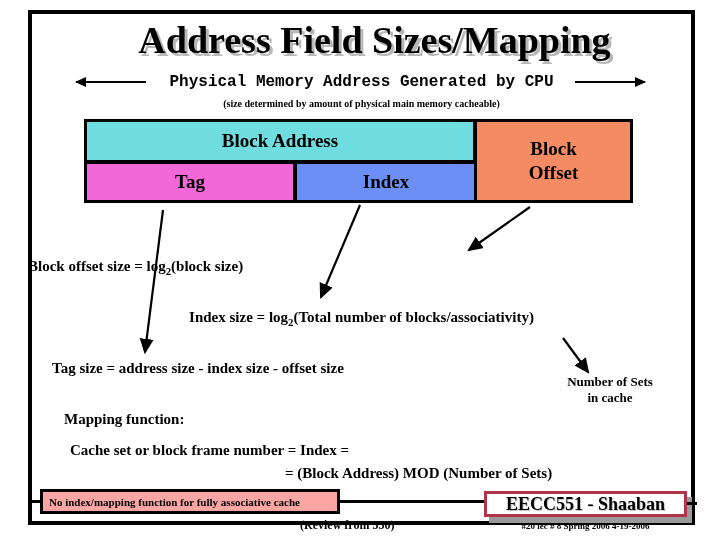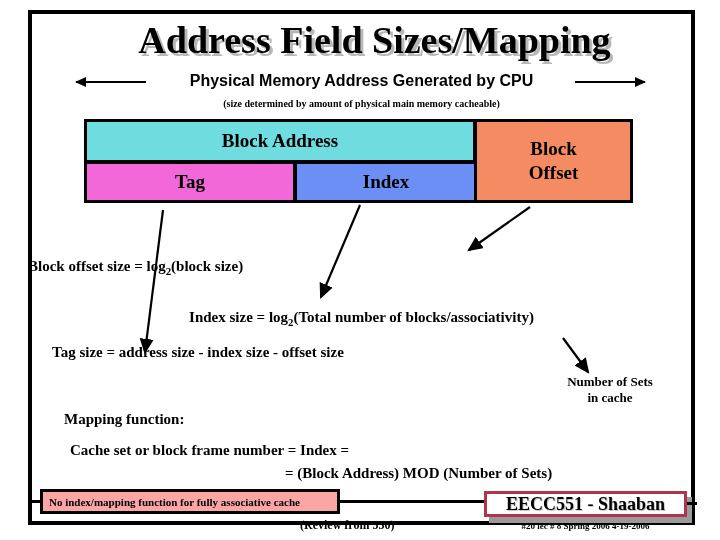--- a/index.html
+++ b/index.html
@@ -11,21 +11,21 @@
          border:4px solid #000;box-sizing:border-box;background:transparent;}
 
   
   .title{position:absolute;left:28px;top:18px;width:693px;text-align:center;
          font-family:"Liberation Serif",serif;font-weight:bold;font-size:38px;
          color:#000;letter-spacing:0px;
          text-shadow:3px 3px 0 #b8b8b8;white-space:nowrap;}
 
   
   .hdr-line{position:absolute;top:72px;left:28px;width:667px;text-align:center;}
-  .hdr-text{font-family:Liberation Sans, sans-serif;font-weight:bold;font-size:16px;color:#000;}
+  .hdr-text{font-family:Liberation Mono, monospace;font-weight:bold;font-size:16px;color:#000;}
   .hdr-sub{position:absolute;top:98px;left:28px;width:667px;text-align:center;
            font-family:"Liberation Serif",serif;font-weight:bold;font-size:10px;color:#000;}
 
   .arrow-left{position:absolute;top:81px;left:76px;width:70px;height:2px;background:#000;}
   .arrow-left:before{content:"";position:absolute;left:-1px;top:-4px;
       border-top:5px solid transparent;border-bottom:5px solid transparent;
       border-right:11px solid #000;}
   .arrow-right{position:absolute;top:81px;left:575px;width:70px;height:2px;background:#000;}
   .arrow-right:after{content:"";position:absolute;right:-1px;top:-4px;
       border-top:5px solid transparent;border-bottom:5px solid transparent;
@@ -42,21 +42,21 @@
   .c-offset{left:390px;top:0;width:159px;height:84px;line-height:1.25;
             flex-direction:column;text-align:center;}
 
   
   svg.ovl{position:absolute;left:0;top:0;width:720px;height:540px;pointer-events:none;}
 
   
   .ftext{position:absolute;font-family:"Liberation Serif",serif;font-weight:bold;color:#000;}
   .f-offset{top:258px;left:28px;width:667px;text-align:left;font-size:15px;}
   .f-index{top:309px;left:28px;width:667px;text-align:center;font-size:15px;}
-  .f-tag{top:344px;left:52px;font-size:15px;}
+  .f-tag{top:360px;left:52px;font-size:15px;}
   .f-map{top:411px;left:64px;font-size:15px;}
   .f-cache{top:442px;left:70px;font-size:15px;}
   .f-mod{top:465px;left:285px;font-size:15px;}
   .f-sets{top:374px;left:540px;width:140px;text-align:center;font-size:13px;line-height:1.25;}
   .f-review{top:518px;left:300px;font-size:12px;}
   sub{font-size:0.72em;}
 
   
   .note{position:absolute;left:40px;top:489px;width:300px;height:25px;
         border:3px solid #000;background:#fca5a5;box-sizing:border-box;

